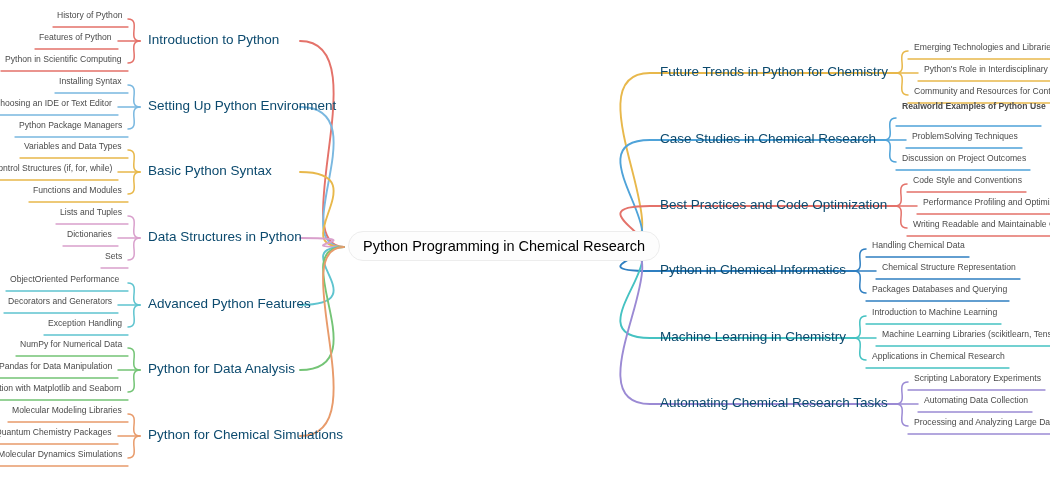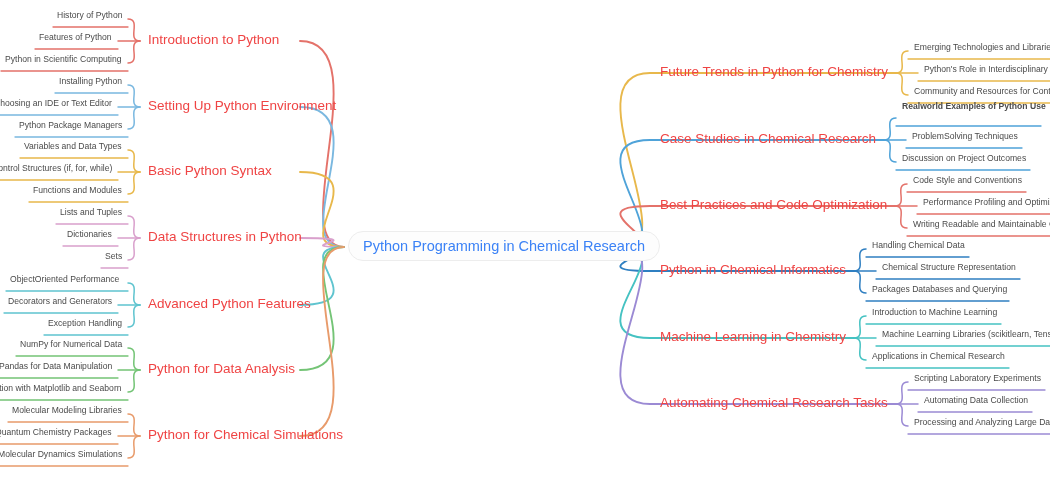--- a/index.html
+++ b/index.html
@@ -4,25 +4,25 @@
 <style>
   html,body{margin:0;padding:0;}
   body{
     width:1050px;height:488px;background:#ffffff;overflow:hidden;
     font-family:"Liberation Sans","DejaVu Sans",sans-serif;
     position:relative;
   }
   #mindmap{position:absolute;left:0;top:0;width:1050px;height:488px;}
   .svg-layer{position:absolute;left:0;top:0;width:1050px;height:488px;}
   .label{position:absolute;white-space:nowrap;color:#3c3c3c;}
-  .branch-label{font-size:13.5px;color:#ef4444;}
+  .branch-label{font-size:13.5px;color:#0c4a6e;}
   .leaf-label{font-size:8.6px;color:#4a4a4a;}
   .center-node{
     position:absolute;white-space:nowrap;
-    font-size:14.5px;color:#3b82f6;
+    font-size:14.5px;color:#000000;
     background:#fdfdfd;border:1px solid #ededed;border-radius:16px;
     padding:6px 14px;
     box-sizing:border-box;
   }
 </style>
 </head>
 <body>
 
 <div id="mindmap">
   <svg class="svg-layer" id="edges" viewBox="0 0 1050 488">
@@ -123,21 +123,21 @@
       <path d="M 918 412 L 1032 412" stroke="#9b8ad4" stroke-width="1.3" fill="none" stroke-linecap="round"></path>
       <path d="M 896 404 C 910 404 894 426 908 426" stroke="#9b8ad4" stroke-width="1.5" fill="none" stroke-linecap="round"></path>
       <path d="M 908 434 L 1077 434" stroke="#9b8ad4" stroke-width="1.3" fill="none" stroke-linecap="round"></path>
     </svg>
   <div id="labels">
       <div class="label branch-label" style="top: 32px; left: 148px;">Introduction to Python</div>
       <div class="label leaf-label" style="top: 10px; left: 57px;">History of Python</div>
       <div class="label leaf-label" style="top: 32px; left: 39px;">Features of Python</div>
       <div class="label leaf-label" style="top: 54px; left: 5px;">Python in Scientific Computing</div>
       <div class="label branch-label" style="top: 98px; left: 148px;">Setting Up Python Environment</div>
-      <div class="label leaf-label" style="top: 76px; left: 59px;">Installing Python</div>
+      <div class="label leaf-label" style="top: 76px; left: 59px;">Installing Syntax</div>
       <div class="label leaf-label" style="top: 98px; left: -6px;">Choosing an IDE or Text Editor</div>
       <div class="label leaf-label" style="top: 120px; left: 19px;">Python Package Managers</div>
       <div class="label branch-label" style="top: 163px; left: 148px;">Basic Python Syntax</div>
       <div class="label leaf-label" style="top: 141px; left: 24px;">Variables and Data Types</div>
       <div class="label leaf-label" style="top: 163px; left: -8px;">Control Structures (if, for, while)</div>
       <div class="label leaf-label" style="top: 185px; left: 33px;">Functions and Modules</div>
       <div class="label branch-label" style="top: 229px; left: 148px;">Data Structures in Python</div>
       <div class="label leaf-label" style="top: 207px; left: 60px;">Lists and Tuples</div>
       <div class="label leaf-label" style="top: 229px; left: 67px;">Dictionaries</div>
       <div class="label leaf-label" style="top: 251px; left: 105px;">Sets</div>

